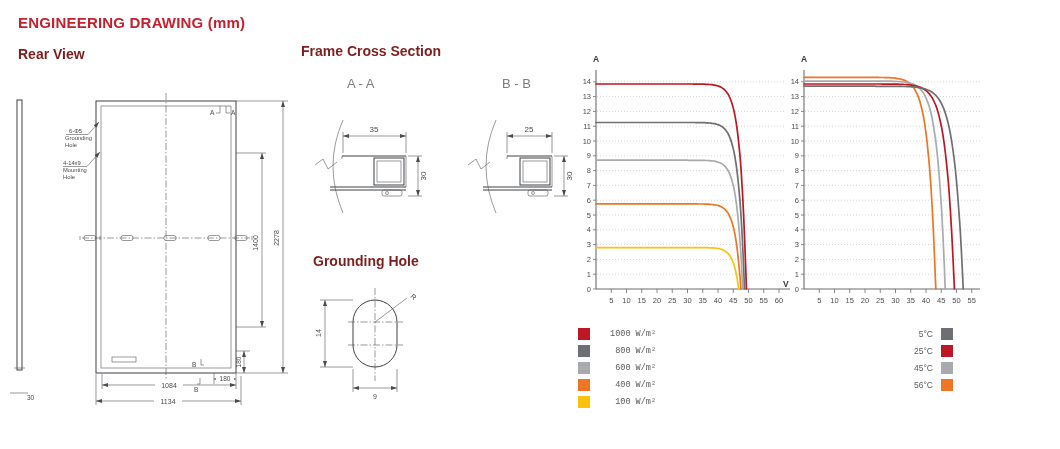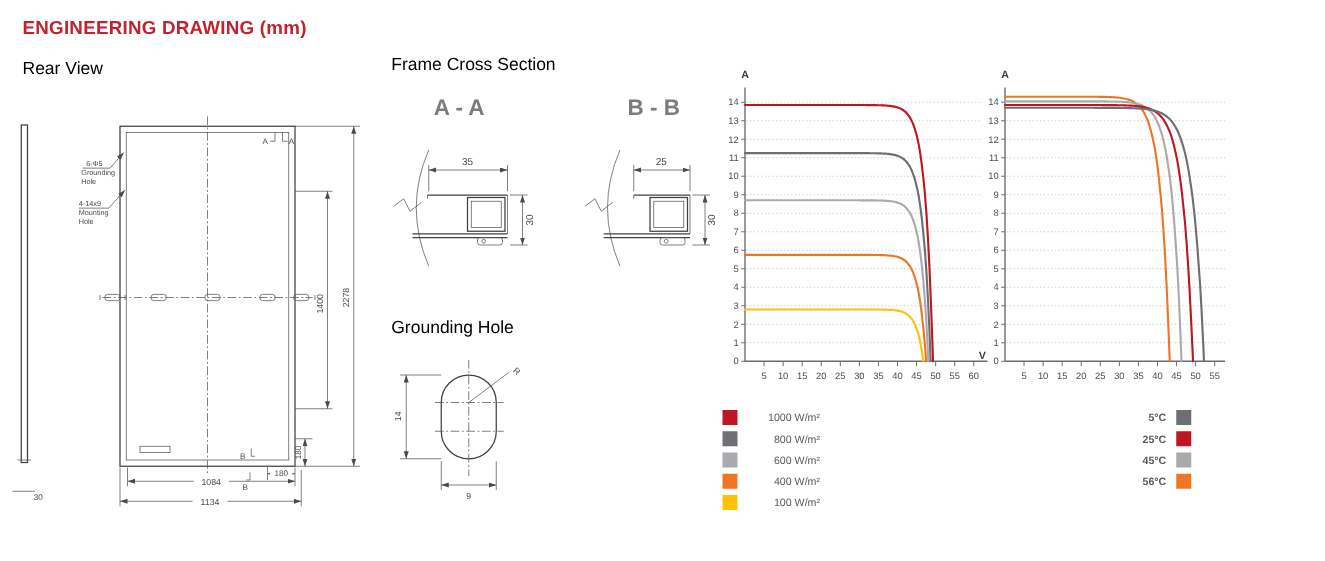--- a/index.html
+++ b/index.html
@@ -1,37 +1,37 @@
 <!DOCTYPE html>
 <html><head>
 <meta charset="utf-8">
 <style>
   html,body{margin:0;padding:0;background:#fff;}
   .page{position:relative;width:980px;height:449px;background:#ffffff;overflow:hidden;
         font-family:"Liberation Sans", sans-serif;}
   .abs{position:absolute;margin:0;}
   .title-red{color:#c4212e;font-size:15px;font-weight:bold;letter-spacing:.2px;}
-  .head-gray{color:#000000;font-size:14px;font-weight:normal;}
-  .sect-gray{color:#7b7c7f;font-size:18px;font-weight:bold;}
+  .head-gray{color:#7f1d1d;font-size:14px;font-weight:bold;}
+  .sect-gray{color:#7b7c7f;font-size:13px;font-weight:normal;}
   svg{position:absolute;overflow:visible;}
   svg text{font-family:"Liberation Sans", sans-serif;}
   .ln{fill:none;stroke:#3f4043;stroke-width:1;}
   .lnthin{fill:none;stroke:#55565a;stroke-width:0.6;}
   .cl{fill:none;stroke:#55565a;stroke-width:0.6;stroke-dasharray:7 2 1.5 2;}
   .dim{font-size:7px;fill:#4a4a4c;}
   .dim65{font-size:6.5px;fill:#4a4a4c;}
   .dimx{font-size:8px;fill:#4a4a4c;}
   .lbl{font-size:5.8px;fill:#4a4a4c;}
   .tick{font-size:7.5px;fill:#4b4c4e;}
   .axisletter{font-size:8.5px;font-weight:bold;fill:#3a3a3c;}
   .legend{position:absolute;}
   .lrow{display:flex;align-items:center;gap:8px;margin-bottom:5px;height:12px;}
   .sw{width:12px;height:12px;display:inline-block;flex:0 0 12px;}
   .ltx{font-size:8.5px;color:#58595b;}
-  .ltx-w{width:58px;text-align:right;display:inline-block;}
+  .ltx-w{width:58px;text-align:right;display:inline-block;font-family:Liberation Mono, monospace;}
   .ltx-r{width:52px;text-align:right;display:inline-block;}
 </style>
 </head>
 <body>
 
 <div class="page">
 
   <h1 class="abs title-red" style="left:18px;top:14px;">ENGINEERING DRAWING (mm)</h1>
   <h2 class="abs head-gray" style="left:18px;top:46px;">Rear View</h2>
 
@@ -136,21 +136,21 @@
 
     <g>
       <line x1="88" y1="286" x2="88" y2="317" class="lnthin"></line>
       <line x1="233" y1="288" x2="233" y2="317" class="lnthin"></line>
       <line x1="88" y1="313" x2="233" y2="313" class="lnthin" marker-start="url(#arw)" marker-end="url(#arw)"></line>
       <rect x="146" y="308" width="28" height="9" fill="#ffffff"></rect>
       <text x="160" y="316" text-anchor="middle" class="dim">1134</text>
     </g>
   </svg>
 
-  <h2 class="abs head-gray" style="left:313px;top:43px;">Frame Cross Section</h2>
+  <h2 class="abs head-gray" style="left:301px;top:43px;">Frame Cross Section</h2>
   <h3 class="abs sect-gray" style="left:347px;top:76px;">A - A</h3>
   <h3 class="abs sect-gray" style="left:502px;top:76px;">B - B</h3>
 
   <svg class="abs" style="left:310px;top:95px;width:270px;height:125px;" viewBox="0 0 270 125">
 
     <g>
       <path d="M33,25 Q13,71 33,118" class="lnthin"></path>
       <polyline points="5,70 13,64 18,74 27,67" class="lnthin"></polyline>
       <line x1="32" y1="61" x2="96" y2="61" class="ln"></line>
       <line x1="32" y1="61" x2="32" y2="64" class="lnthin"></line>
@@ -394,21 +394,21 @@
     <div class="lrow">
       <span class="sw" style="background: rgb(238, 117, 35);"></span>
       <span class="ltx ltx-w">400 W/m²</span>
     </div>
     <div class="lrow">
       <span class="sw" style="background: rgb(252, 194, 12);"></span>
       <span class="ltx ltx-w">100 W/m²</span>
     </div>
   </div>
 
-  <div class="legend" style="left:881px;top:328px;font-weight:bold;">
+  <div class="legend" style="left:881px;top:328px;">
     <div class="lrow">
       <span class="ltx ltx-r">5°C</span>
       <span class="sw" style="background: rgb(110, 111, 114);"></span>
     </div>
     <div class="lrow">
       <span class="ltx ltx-r">25°C</span>
       <span class="sw" style="background: rgb(190, 22, 34);"></span>
     </div>
     <div class="lrow">
       <span class="ltx ltx-r">45°C</span>

